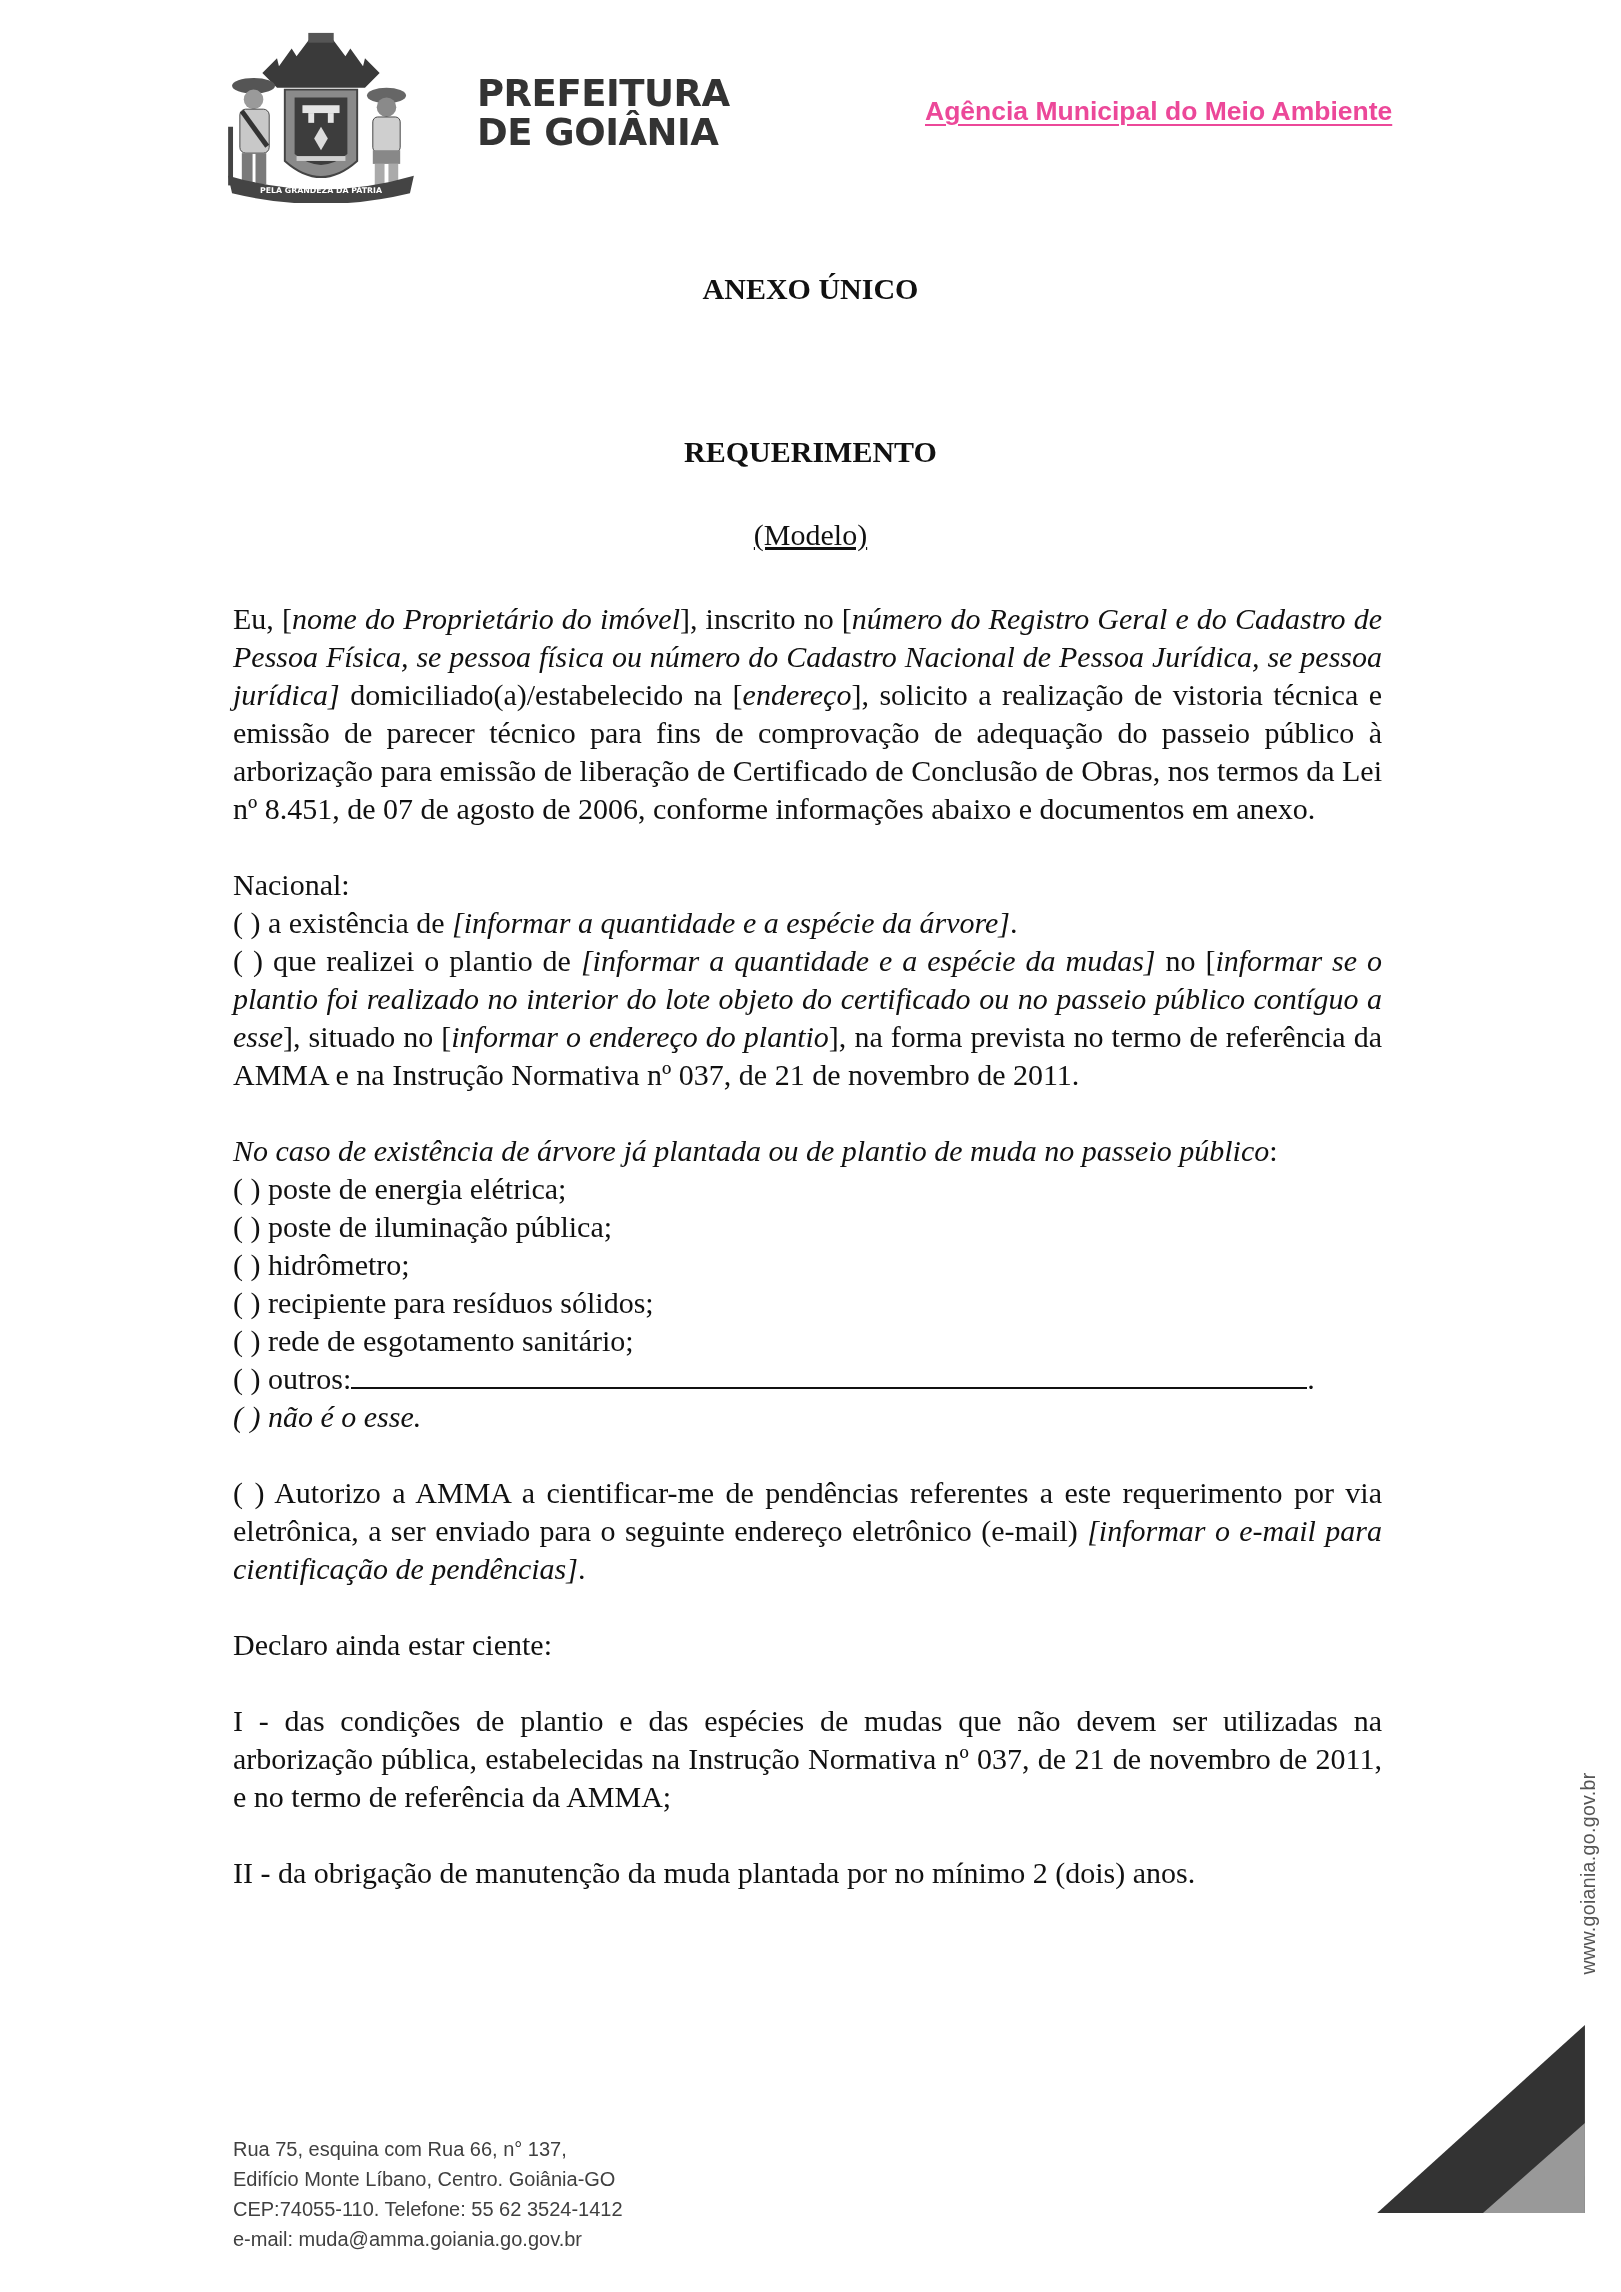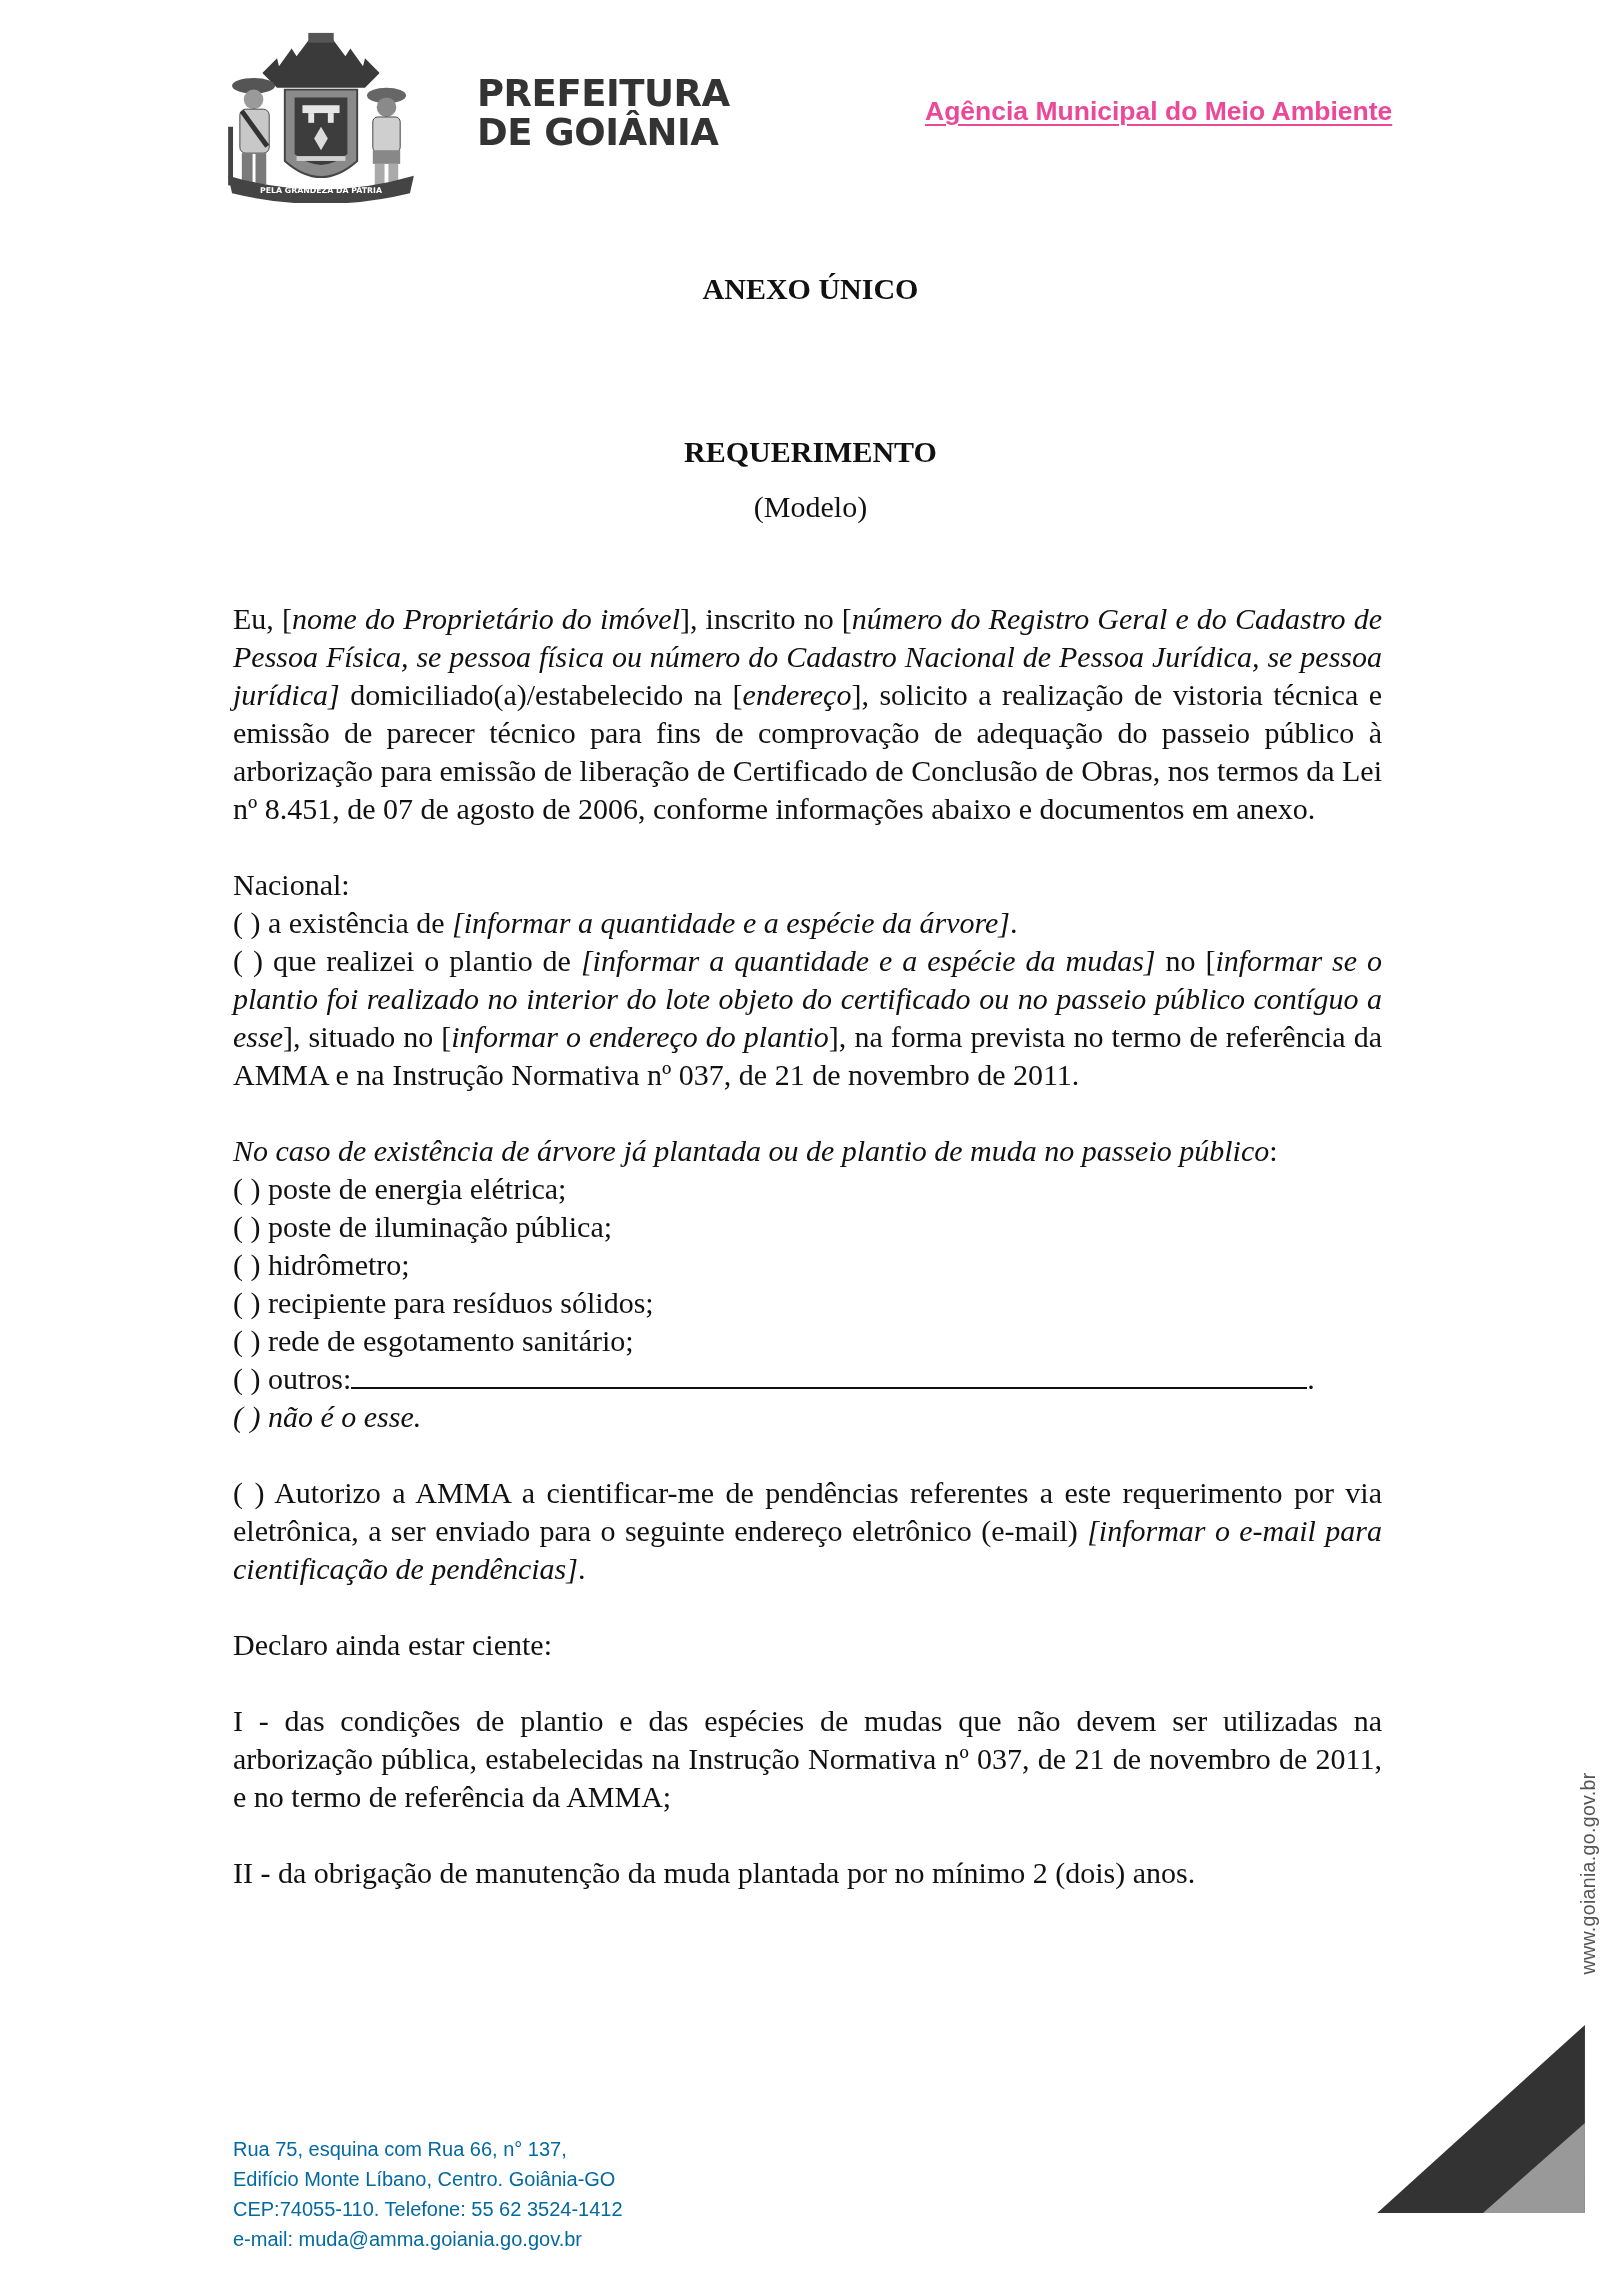--- a/index.html
+++ b/index.html
@@ -8,32 +8,32 @@
 
   
   .logo { left: 218px; top: 29px; width: 431px; height: 174px; }
   .logo-text { left: 431px; top: 74px; font-family: "DejaVu Sans", sans-serif; font-weight: bold; font-size: 37px; line-height: 39px; color: #333; letter-spacing: -0.5px; margin-left: 46px; }
   .agency { left: 925px; top: 96px; font-family: "Liberation Sans", sans-serif; font-weight: bold; font-size: 26.5px; color: #ec4899; text-decoration: underline; text-decoration-thickness: 2px; text-underline-offset: 3.9px; white-space: nowrap; }
 
   
   .title { left: 0; width: 1621px; text-align: center; font-family: "Liberation Serif", serif; font-size: 30px; }
   .t-anexo { top: 272px; font-weight: bold; }
   .t-req { top: 435px; font-weight: bold; }
-  .t-mod { top: 490px; }
+  .t-mod { top: 518px; text-decoration: underline; }
 
   
   .body { left: 233px; width: 1149px; top: 600px; font-family: "Liberation Serif", serif; font-size: 30px; line-height: 38px; }
   .body p { margin: 0; }
   .just { text-align: justify; text-align-last: left; }
   .gap { height: 38px; }
   i { font-style: italic; font-family: Liberation Serif, serif; }
   .blank { display: inline-block; width: 956px; border-bottom: 2px solid #111; height: 23.5px; vertical-align: baseline; }
 
   
-  .footer { left: 233px; top: 2134px; font-family: "Liberation Sans", sans-serif; font-size: 20px; line-height: 30px; color: #0369a1; }
+  .footer { left: 233px; top: 2134px; font-family: "Liberation Sans", sans-serif; font-size: 20px; line-height: 30px; color: #404040; }
   .footer div { white-space: nowrap; }
   .vurl { left: 1451px; top: 1862px; width: 274px; transform: rotate(-90deg); transform-origin: center; font-family: "Liberation Sans", sans-serif; font-size: 19.6px; color: #555; text-align: center; letter-spacing: 0.3px; }
   .tri { left: 1377px; top: 2021px; width: 212px; height: 196px; }
 </style>
 </head>
 <body>
 
 <div class="abs logo">
   <svg width="206" height="174" viewBox="0 0 210 178">
 

